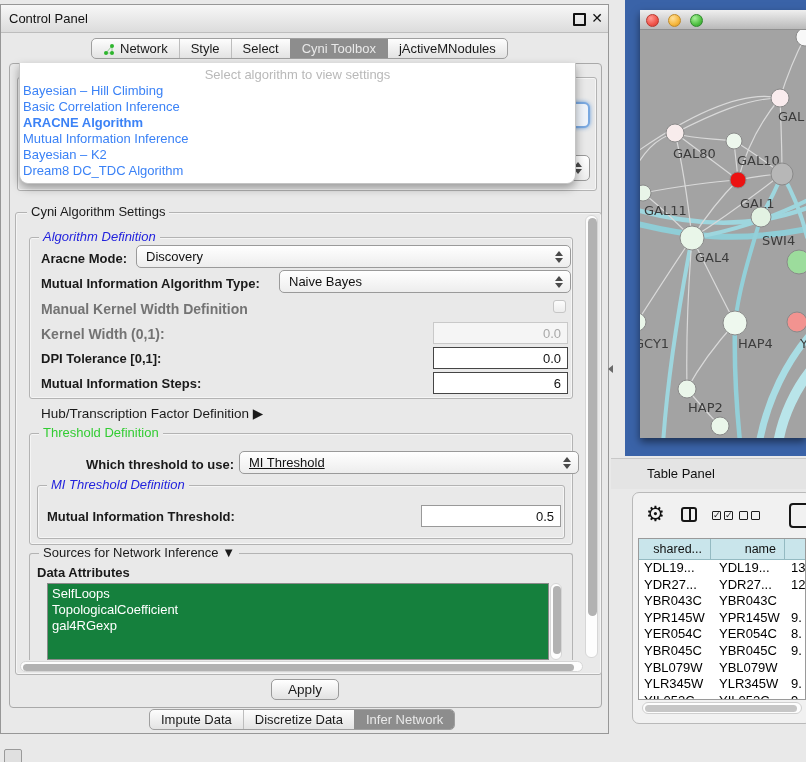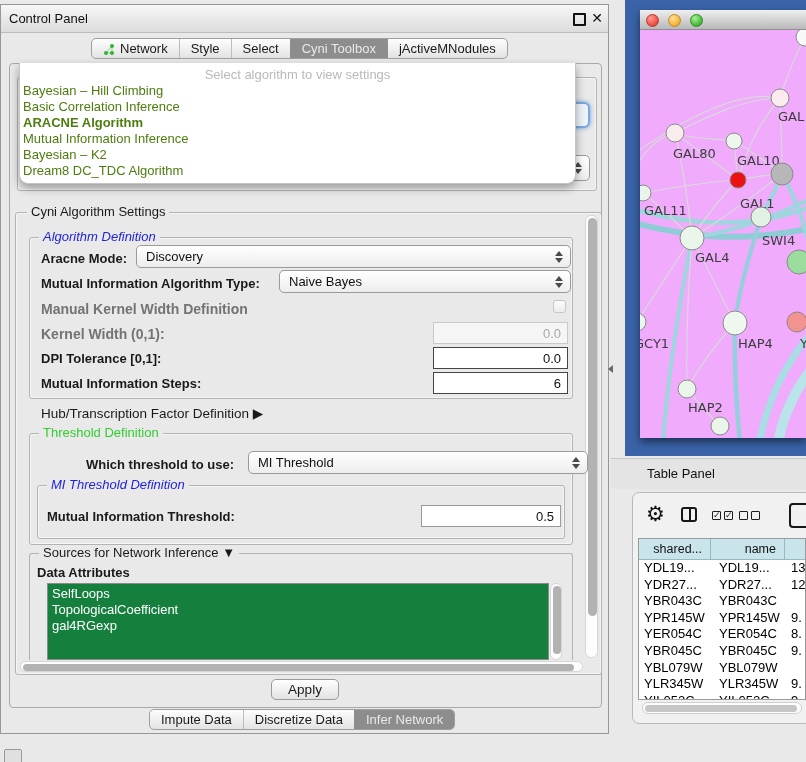--- a/index.html
+++ b/index.html
@@ -38,34 +38,34 @@
          text-align:right;padding:3px 6px 0 0;}
   .field.strong{border:1.5px solid #454545;}
   .field.disabled{background:#f5f5f5;border:1px solid #c9c9c9;color:#a8a8a8;}
   .blabel{font-weight:bold;font-size:13px;white-space:nowrap;}
   .glabel{font-weight:bold;font-size:14px;white-space:nowrap;color:#737373;}
   .checkbox{width:13px;height:13px;border:1px solid #c6c6c6;border-radius:3px;background:linear-gradient(#fdfdfd,#ececec);box-sizing:border-box;}
   
   .popup{left:18px;top:58px;width:557px;height:121px;background:#fff;border:1px solid #c4c4c4;border-top:none;
          border-radius:0 0 9px 9px;box-shadow:0 4px 10px rgba(0,0,0,.35);z-index:40;padding-top:3px;box-sizing:border-box;}
   .dd-prompt{height:17px;text-align:center;color:#b9b9b9;font-size:13px;line-height:17px;}
-  .dd-item{height:16px;line-height:16px;padding-left:3px;font-size:13px;color:#4d7c0f;white-space:nowrap;}
+  .dd-item{height:16px;line-height:16px;padding-left:3px;font-size:13px;color:#3b82f6;white-space:nowrap;}
   .dd-item.bold{font-weight:bold;}
   
   .sb-track{background:#fdfdfd;border:1px solid #d6d6d6;border-radius:6px;box-sizing:border-box;}
   .sb-thumb{position:absolute;background:#b2b2b2;border-radius:5px;}
   
   .attr-list{background:#15803d;border:1px solid #8a8a8a;box-sizing:border-box;overflow:hidden;}
   .attr-item{height:16px;line-height:16px;color:#fff;font-size:13px;padding-left:4px;white-space:nowrap;}
   
   .push-btn{border:1px solid #9a9a9a;border-radius:5px;background:linear-gradient(#ffffff,#e2e2e2);
             text-align:center;font-size:13.5px;line-height:20px;box-sizing:border-box;}
   
   .netframe{left:625px;top:0;width:181px;height:456px;background:#3a63a8;}
-  .netwin{left:640px;top:10px;width:166px;height:428px;background:#f0abfc;box-shadow:0 4px 8px rgba(0,0,0,.5);}
+  .netwin{left:640px;top:10px;width:166px;height:428px;background:#a3a3a3;box-shadow:0 4px 8px rgba(0,0,0,.5);}
   .net-titlebar{left:0;top:0;width:100%;height:20px;background:linear-gradient(#efefef,#b9b9b9);border-bottom:1px solid #8f8f8f;box-sizing:border-box;}
   .light{width:13px;height:13px;border-radius:50%;top:4px;box-sizing:border-box;}
   .light.red{background:radial-gradient(circle at 35% 30%,#ff9a93,#f0544a 60%,#c93a31);border:1px solid #b8372e;}
   .light.yellow{background:radial-gradient(circle at 35% 30%,#ffe09a,#f6b73c 60%,#cf9022);border:1px solid #c08a28;}
   .light.green{background:radial-gradient(circle at 35% 30%,#a8f09a,#4fc041 60%,#2f9430);border:1px solid #2f8a2c;}
   
   .tp-bar{left:611px;top:458px;width:195px;height:30px;background:#e4e4e4;border-top:1px solid #c8c8c8;}
   .tp-title{left:36px;top:7px;font-size:13px;color:#111;}
   .tp-panel{left:632px;top:492px;width:180px;height:232px;background:#f1f1f1;border:1px solid #b9b9b9;border-radius:7px;box-sizing:border-box;}
   .gear{font-size:21px;color:#111;line-height:21px;font-family:"DejaVu Sans",sans-serif;}
@@ -180,21 +180,21 @@
     <div class="abs field strong" style="left:432px;top:367px;width:135px;height:22px;">6</div>
 
     <span class="abs" style="left:40px;top:400px;font-size:13.5px;">
       <span>Hub/Transcription Factor Definition</span>&nbsp;<span>▶</span>
     </span>
 
     <div class="abs group" style="left:28px;top:428px;width:544px;height:112px;"></div>
     <span class="abs group-label lbl-green" style="left:38px;top:421px;">Threshold Definition</span>
 
     <span class="abs blabel" style="left:85px;top:452px;">Which threshold to use:</span>
-    <div class="abs combo" style="left:247px;top:446px;width:340px;height:23px;">
+    <div class="abs combo" style="left:238px;top:446px;width:340px;height:23px;text-decoration:underline;">
       <span>MI Threshold</span>
         <span class="spin"></span>
     </div>
 
     <div class="abs group" style="left:36px;top:480px;width:528px;height:54px;"></div>
     <span class="abs group-label lbl-blue" style="left:46px;top:473px;">MI Threshold Definition</span>
 
     <span class="abs blabel" style="left:46px;top:504px;">Mutual Information Threshold:</span>
     <div class="abs field" style="left:420px;top:500px;width:140px;height:22px;">0.5</div>
 

